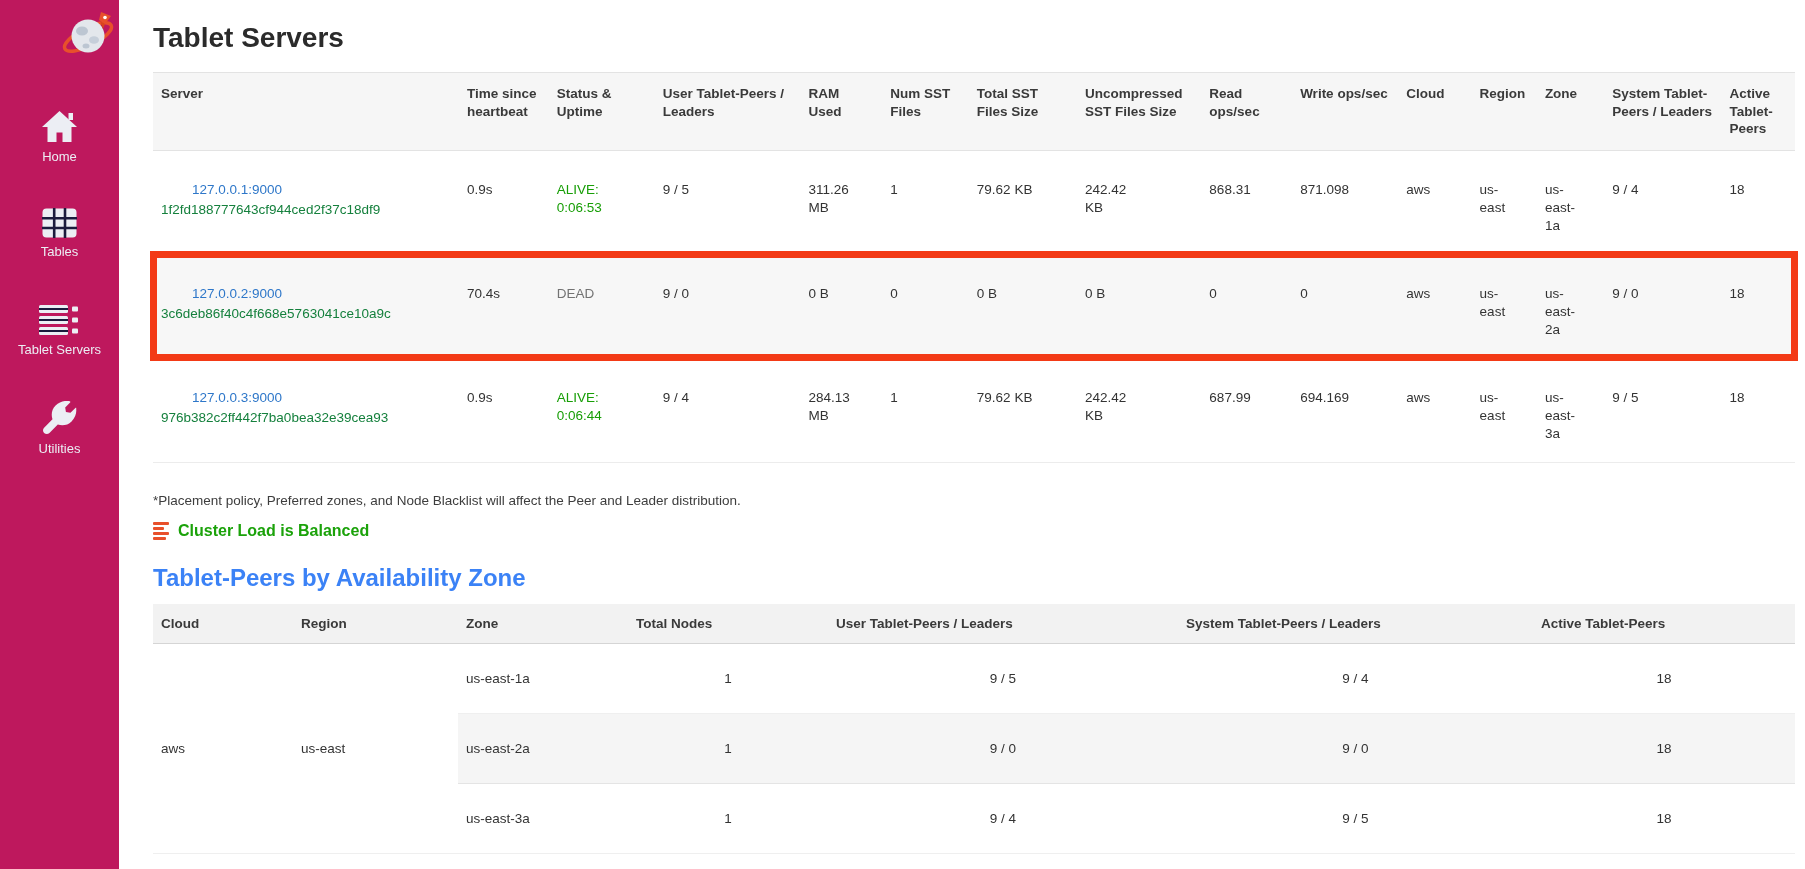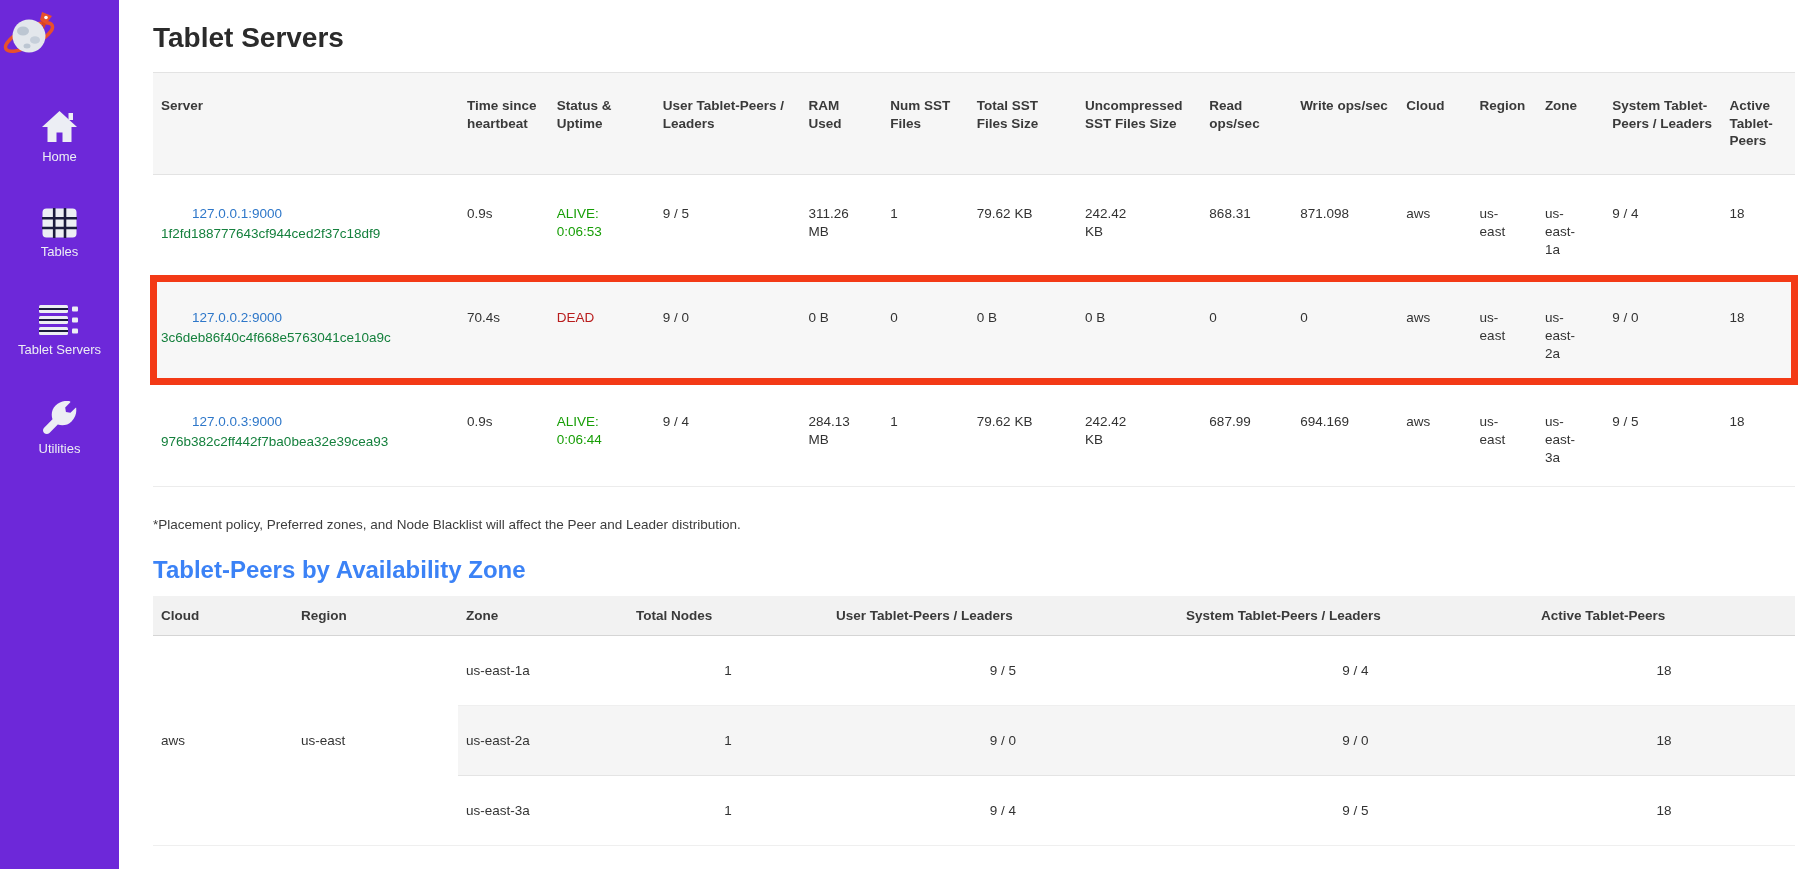--- a/index.html
+++ b/index.html
@@ -5,55 +5,55 @@
   * { box-sizing: border-box; margin: 0; padding: 0; }
   html, body {
     width: 1805px; height: 869px; overflow: hidden;
     background: #ffffff;
     font-family: "Liberation Sans", "DejaVu Sans", sans-serif;
     color: #333;
   }
   
   .sidebar {
     position: fixed; left: 0; top: 0; width: 119px; height: 869px;
-    background: #6d28d9;
-    display: flex; flex-direction: column; align-items: flex-start;
+    background: #be185d;
+    display: flex; flex-direction: column; align-items: flex-end;
   }
   .logo { margin-top: 6px; width: 60px; height: 58px; }
   .nav-item {
     margin-top: 44px; display: flex; flex-direction: column;
     align-items: center; gap: 7px; color: #eceef4; font-size: 13px;
     cursor: pointer; width: 100%; text-align: center;
   }
   .nav-item:first-of-type { margin-top: 46px; }
   .nav-item .nav-label { line-height: 1.1; }
   
   .content { margin-left: 119px; padding: 18px 10px 0 34px; }
   h1.page-title { font-size: 28px; font-weight: bold; color: #2b2b2b; margin: 4px 0 18px 0; }
   h2.section-title { font-size: 24px; font-weight: bold; color: #3b82f6; margin: 24px 0 12px 0; }
 
   table { border-collapse: collapse; width: 100%; table-layout: fixed; }
   
   .servers-table thead th {
     background: #f6f6f6; text-align: left; vertical-align: top;
     font-size: 13.5px; font-weight: bold; color: #3a3a3a;
-    padding: 24px 8px; line-height: 1.3;
+    padding: 12px 8px; line-height: 1.3;
     border-top: 1px solid #e3e3e3; border-bottom: 1px solid #e3e3e3;
   }
   .servers-table tbody td {
     vertical-align: top; padding: 30px 8px 14px 8px;
     font-size: 13.5px; line-height: 1.33; border-bottom: 1px solid #ececec;
   }
   .servers-table tbody tr { height: 104px; }
   .servers-table tr.striped td { background: #f7f7f7; }
   .servers-table tr.highlighted { outline: 7px solid #f33a16; outline-offset: -4px; }
   a.server-link { color: #2e77c9; text-decoration: none; cursor: pointer; margin-left: 31px; }
   .uuid { color: #15803d; margin-top: 2px; }
   .st-alive { color: #179e06; }
-  .st-dead  { color: #b91c1c; }
+  .st-dead  { color: #737373; }
   .wrap-sm { max-width: 58px; }
   .wrap-xs { max-width: 42px; }
   
   .footnote { margin-top: 30px; font-size: 13.5px; color: #3d3d3d; }
   .cluster-load { margin-top: 14px; display: flex; align-items: center; gap: 9px; }
   .cluster-load-text { color: #1ba20a; font-weight: bold; font-size: 16px; }
   .balance-icon { display: inline-flex; flex-direction: column; gap: 2px; }
   .balance-icon i { display: block; height: 3px; background: #e8502b; border-radius: 1px; }
   .balance-icon i:nth-child(1) { width: 16px; }
   .balance-icon i:nth-child(2) { width: 11px; }
@@ -275,20 +275,29 @@
             <div class="wrap-xs">us-east-3a</div>
           </td>
         <td>9 / 5</td>
         <td>18</td>
       </tr>
     </tbody>
   </table>
 
   <p class="footnote">*Placement policy, Preferred zones, and Node Blacklist will affect the Peer and Leader distribution.</p>
 
+  <div class="cluster-load">
+    <span class="balance-icon">
+        <i></i>
+        <i></i>
+        <i></i>
+        <i></i>
+      </span>
+    <span class="cluster-load-text">Cluster Load is Balanced</span>
+  </div>
 
   <h2 class="section-title">Tablet-Peers by Availability Zone</h2>
 
   <table class="zones-table">
     <colgroup>
       <col style="width:140px">
         <col style="width:165px">
         <col style="width:170px">
         <col style="width:200px">
       <col style="width:350px">

